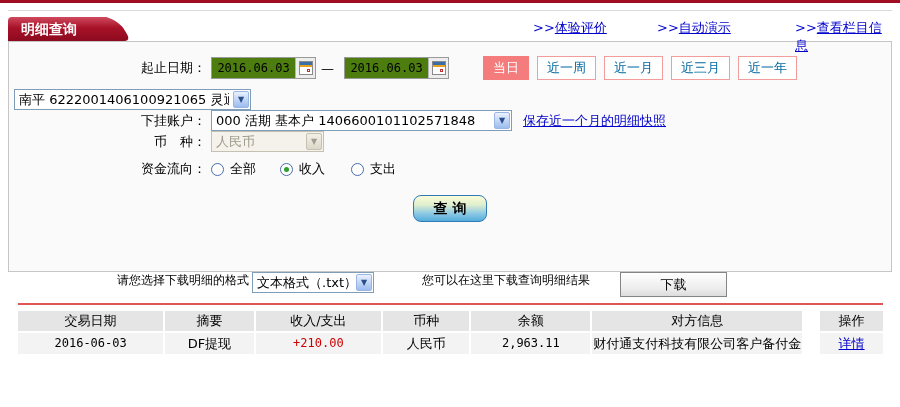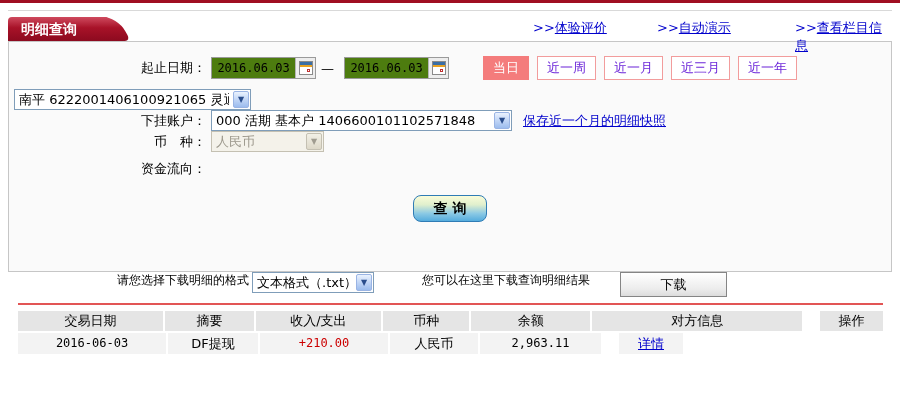--- a/index.html
+++ b/index.html
@@ -37,21 +37,21 @@
   .cal-btn { width:20px; height:20px; background:#ededed; border-left:1px solid #b5b5b5;
              display:flex; align-items:center; justify-content:center; cursor:pointer; }
   .cal-ico { position:relative; width:14px; height:14px; background:#fff; border:1px solid #8a8a8a; }
   .cal-ico::before { content:''; position:absolute; top:0; left:0; right:0; height:3px; background:#3a6ea5; }
   .cal-ico::after  { content:''; position:absolute; top:3px; left:0; right:0; height:2px; background:#e8a020; }
   .cal-dot { position:absolute; right:2px; bottom:2px; width:3px; height:3px; border:1px solid #c03030; }
 
   .dash { margin:0 5px; }
 
   .qbtn { height:24px; padding:0 9px; margin-left:8px; line-height:22px; font-size:13px;
-          background:#fff; border:1px solid #f29c9c; color:#6d28d9; cursor:pointer; }
+          background:#fff; border:1px solid #f29c9c; color:#0369a1; cursor:pointer; }
   .qbtn.first { margin-left:34px; }
   .qbtn.active { background:#f47c7c; border-color:#f47c7c; color:#fff; }
 
   .sel { display:flex; align-items:center; height:21px; margin-left:5px; border:1px solid #7f9db9;
          background:#fff; padding:0 1px 0 4px; cursor:pointer; }
   .sel-val { flex:1; font-size:13px; white-space:nowrap; overflow:hidden; }
   .sel-arrow { width:16px; height:17px; margin-left:4px; flex-shrink:0;
                background:linear-gradient(180deg,#eaf2fe 0%, #c2d6f6 50%, #9cbcee 100%);
                border:1px solid #9ab4e4; border-radius:2px; color:#2a4d8c; font-size:8px;
                display:flex; align-items:center; justify-content:center; }
@@ -174,20 +174,30 @@
     <div class="frow mt5">
       <span class="flabel">币　种：</span>
       <div class="sel disabled" style="width:113px">
         <span class="sel-val">人民币</span>
         <span class="sel-arrow">▼</span>
       </div>
     </div>
 
     <div class="frow mt8">
       <span class="flabel">资金流向：</span>
+      <div class="radio-group">
+        <span class="radio"></span>
+        <span class="radio-lbl">全部</span>
+        <span class="rspace1"></span>
+        <span class="radio checked"></span>
+        <span class="radio-lbl">收入</span>
+        <span class="rspace2"></span>
+        <span class="radio"></span>
+        <span class="radio-lbl">支出</span>
+      </div>
     </div>
 
     <button class="query-btn">查 询</button>
 
   </div>
 
   <div class="dl-row">
     <span class="dl-label">请您选择下载明细的格式</span>
     <div class="sel dl-sel">
       <span class="sel-val">文本格式（.txt）</span>
@@ -208,17 +218,18 @@
       <div class="cell c4">余额</div>
       <div class="cell c5">对方信息</div>
       <div class="cell c6">操作</div>
     </div>
     <div class="trow data">
       <div class="cell c0 mono">2016-06-03</div>
       <div class="cell c1">DF提现</div>
       <div class="cell c2 mono amount">+210.00</div>
       <div class="cell c3">人民币</div>
       <div class="cell c4 mono">2,963.11</div>
+      <div class="cell c5">财付通支付科技有限公司客户备付金</div>
       <div class="cell c6"><a class="detail-link">详情</a></div>
     </div>
   </div>
 
 </div>
 
 </body></html>

